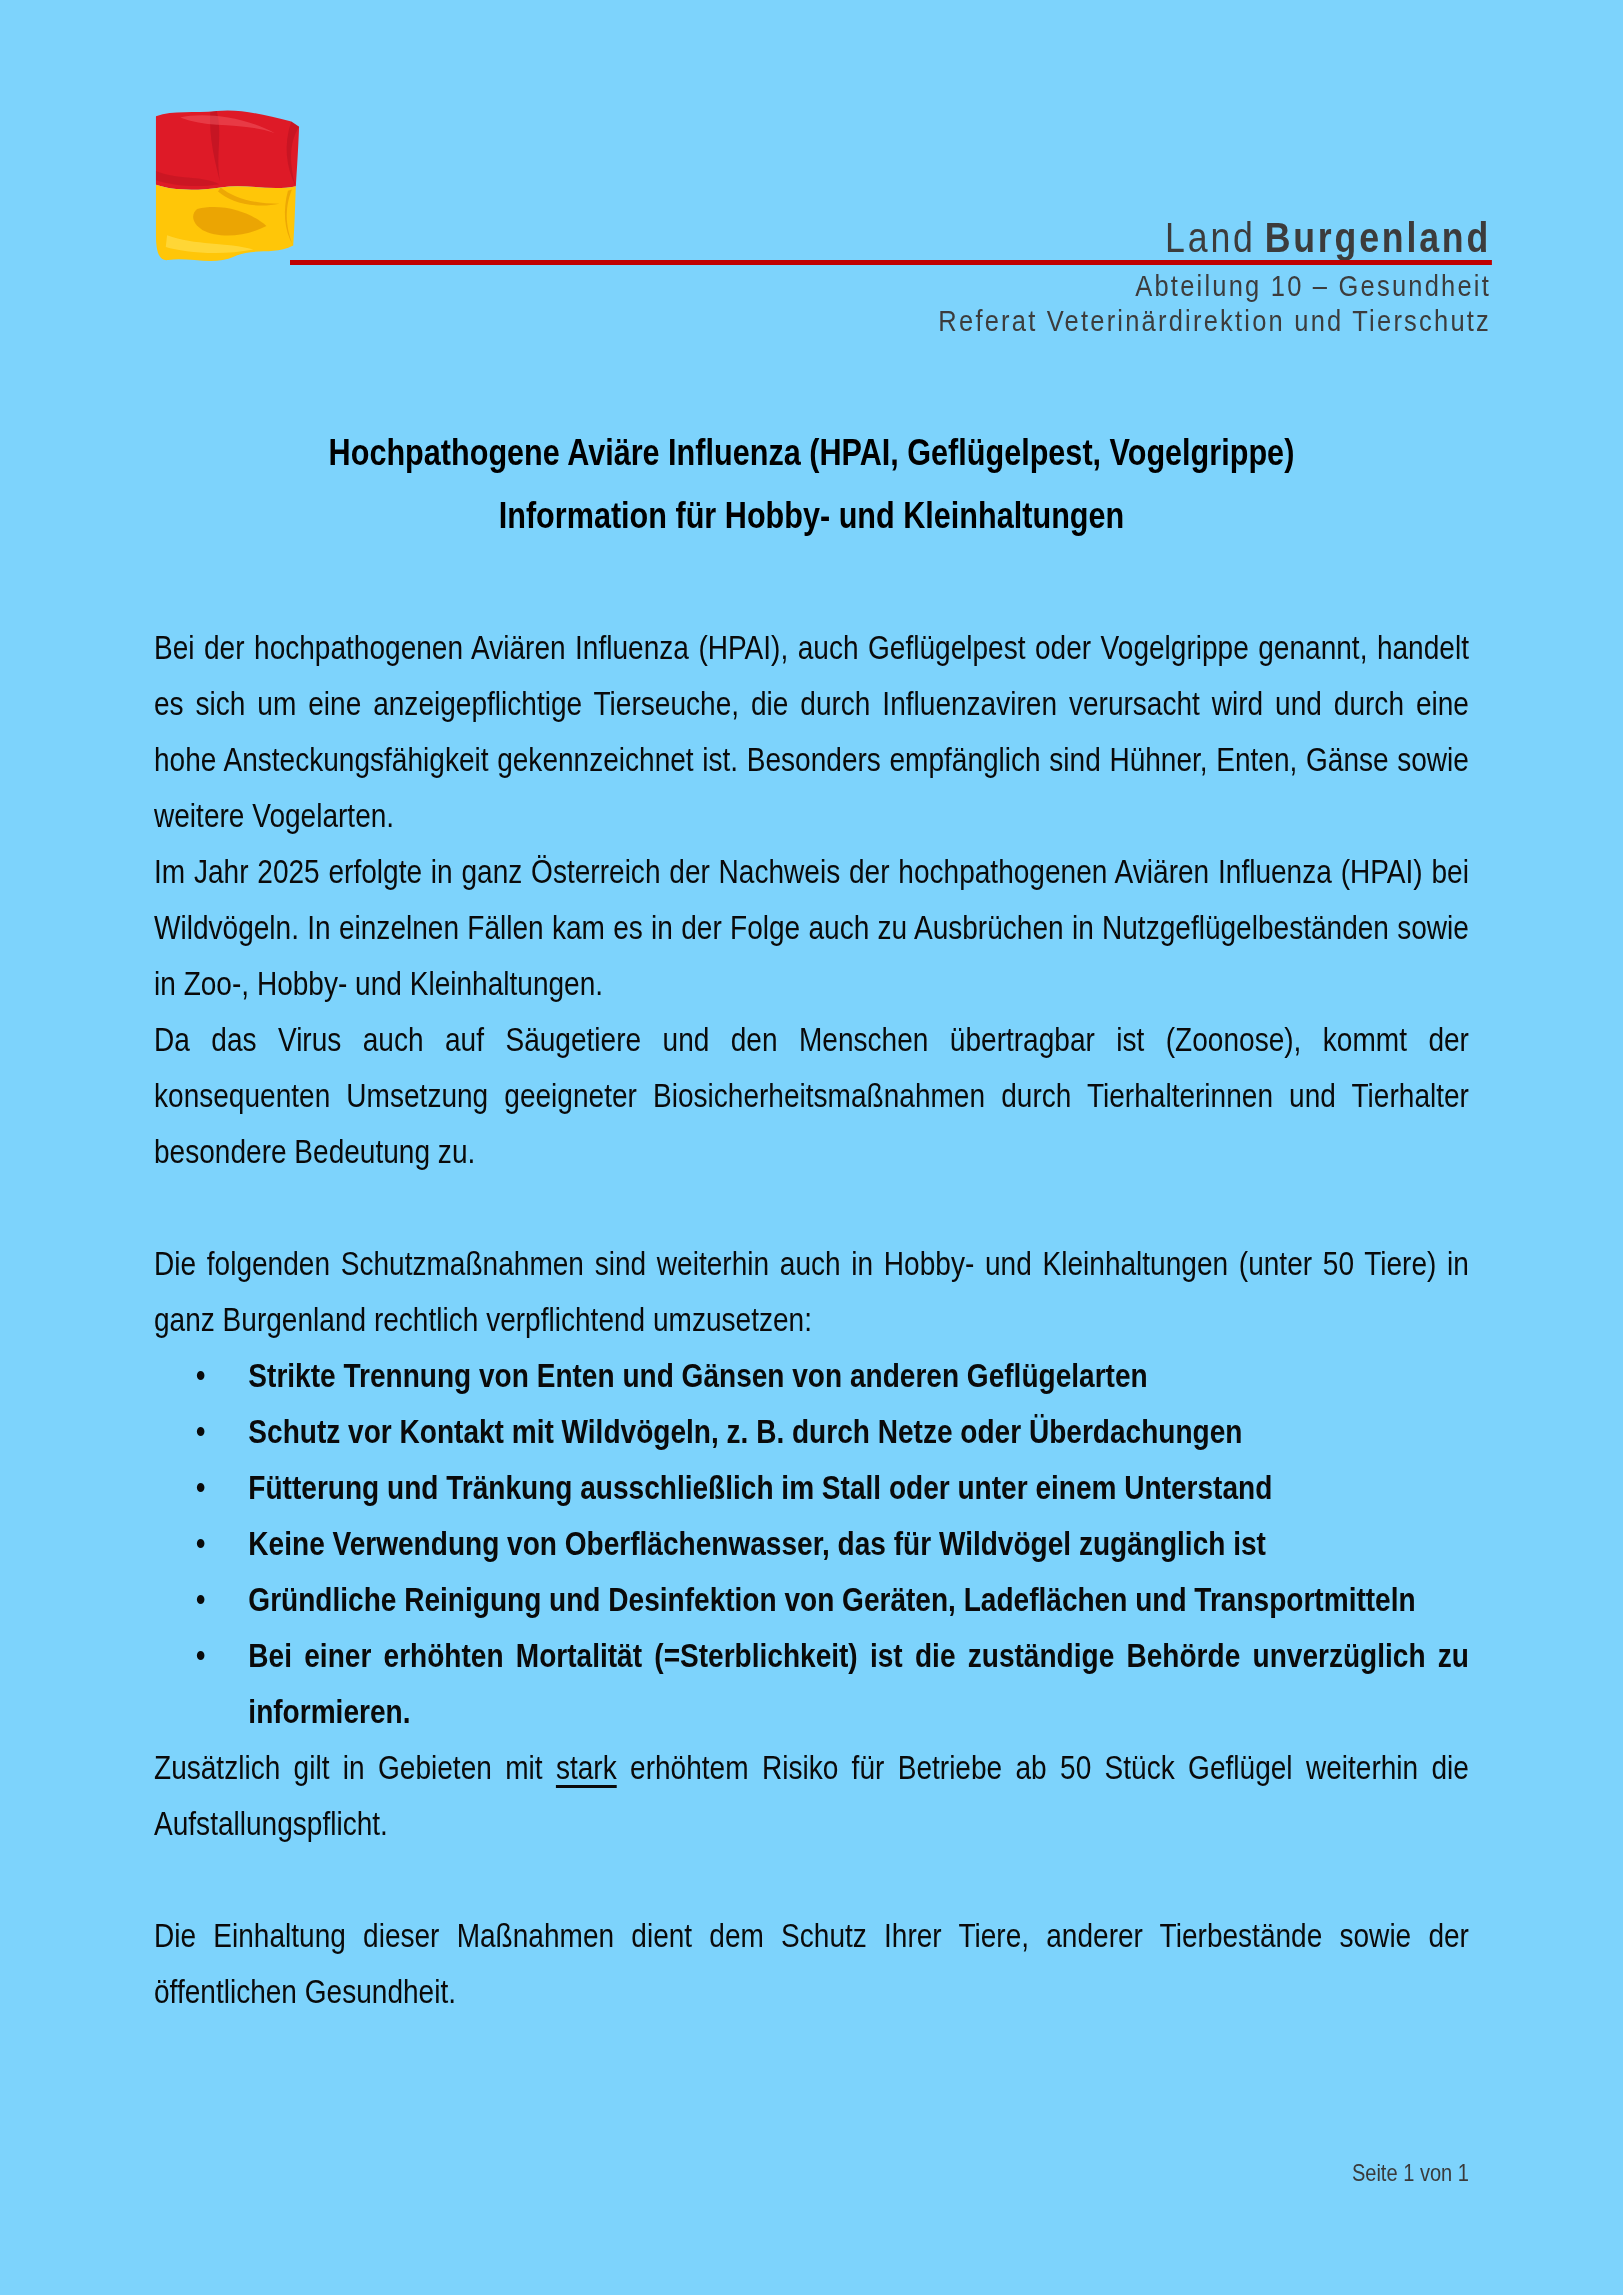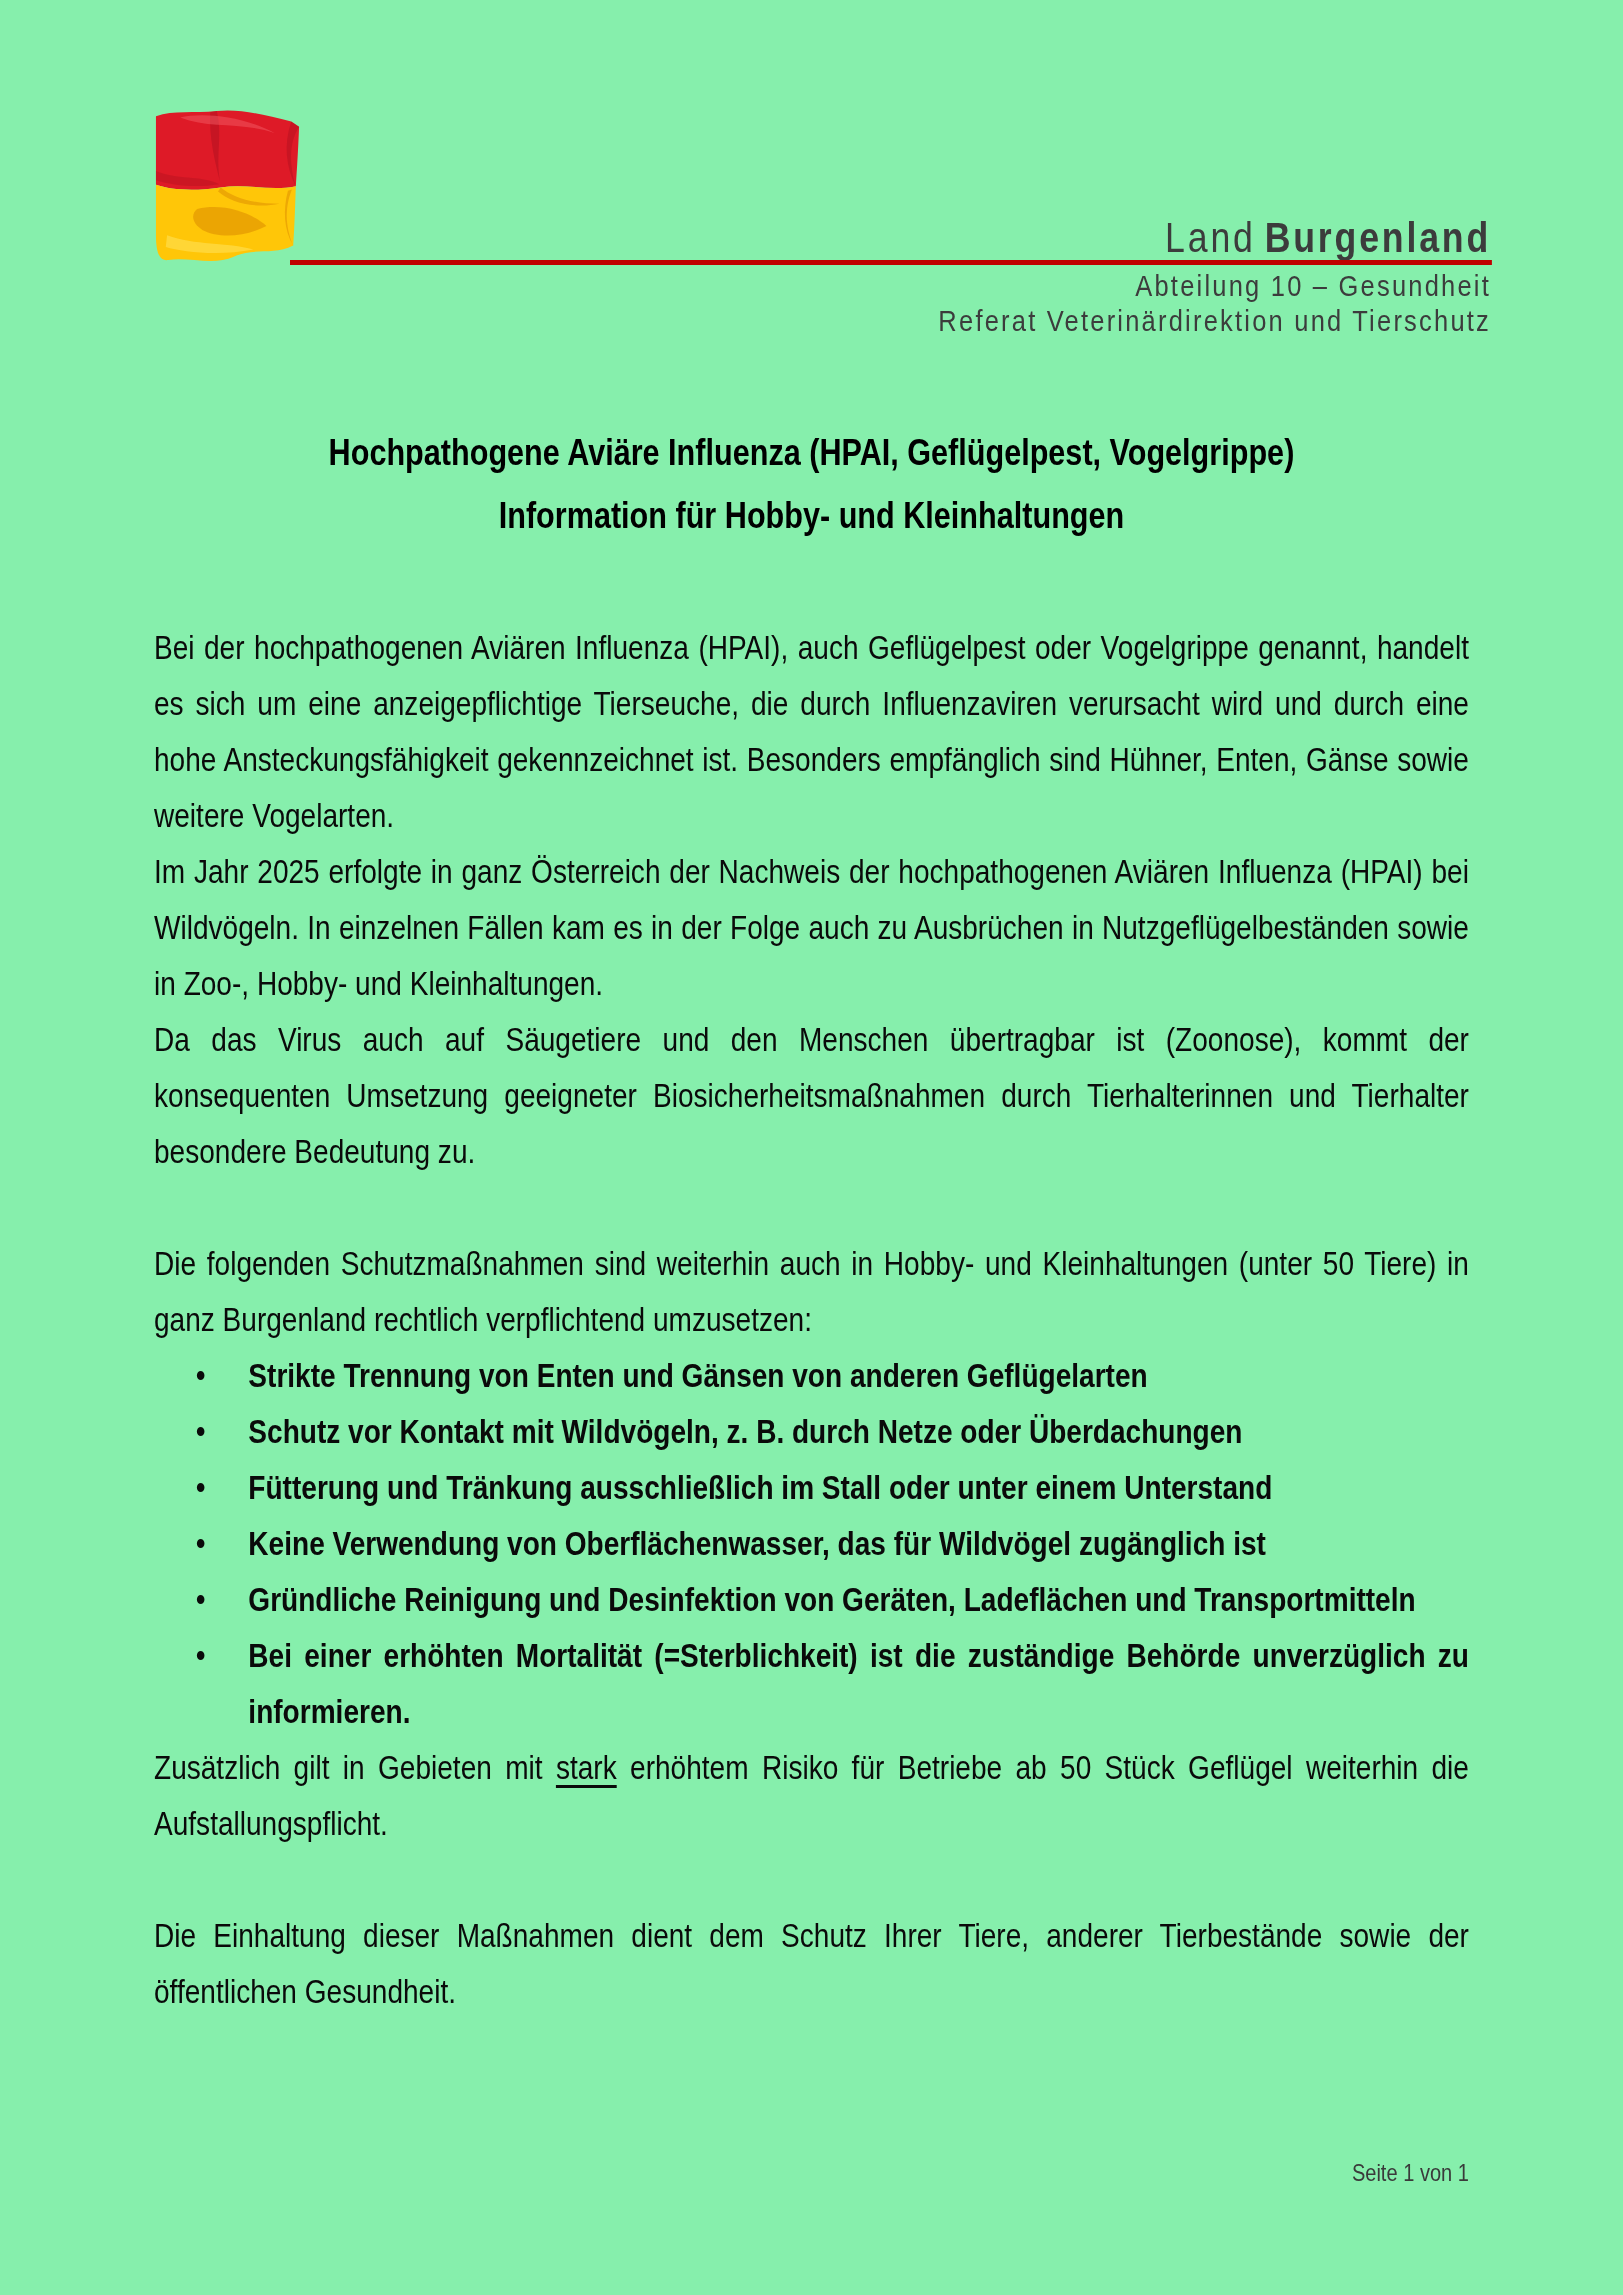--- a/index.html
+++ b/index.html
@@ -4,21 +4,21 @@
 <style>
   html, body {
     margin: 0;
     padding: 0;
     background: #ffffff;
   }
   .page {
     position: relative;
     width: 1623px;
     height: 2295px;
-    background: #86efac;
+    background: #7dd3fc;
     overflow: hidden;
     font-family: "Liberation Sans", "DejaVu Sans", sans-serif;
     color: #000000;
   }
   
   .flag {
     position: absolute;
     left: 154px;
     top: 107px;
     width: 149px;

